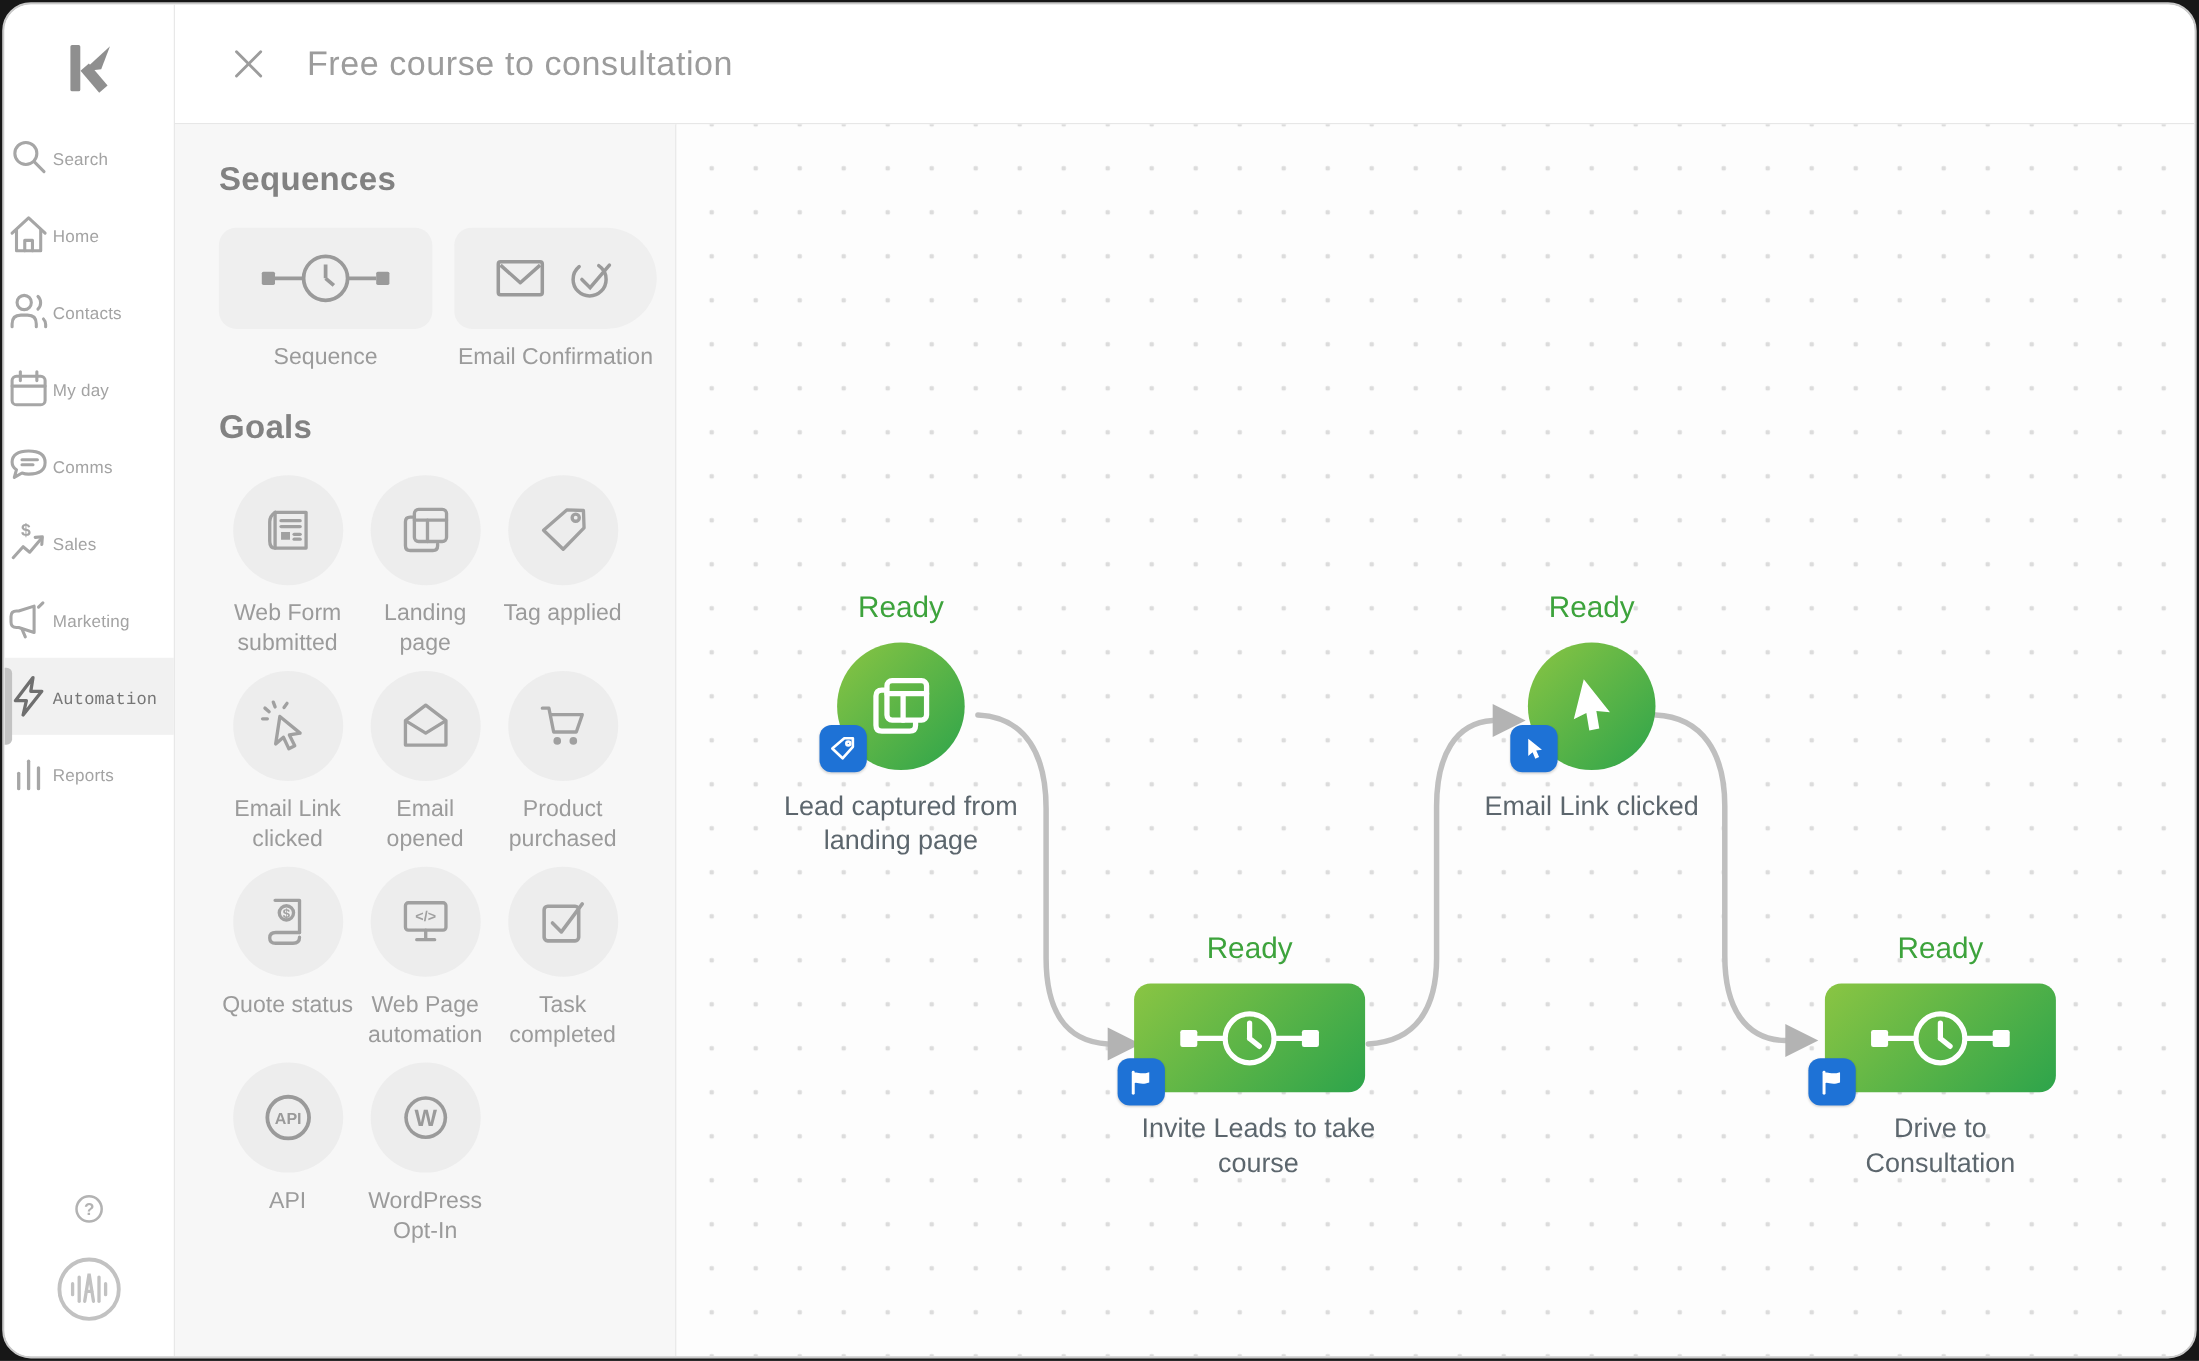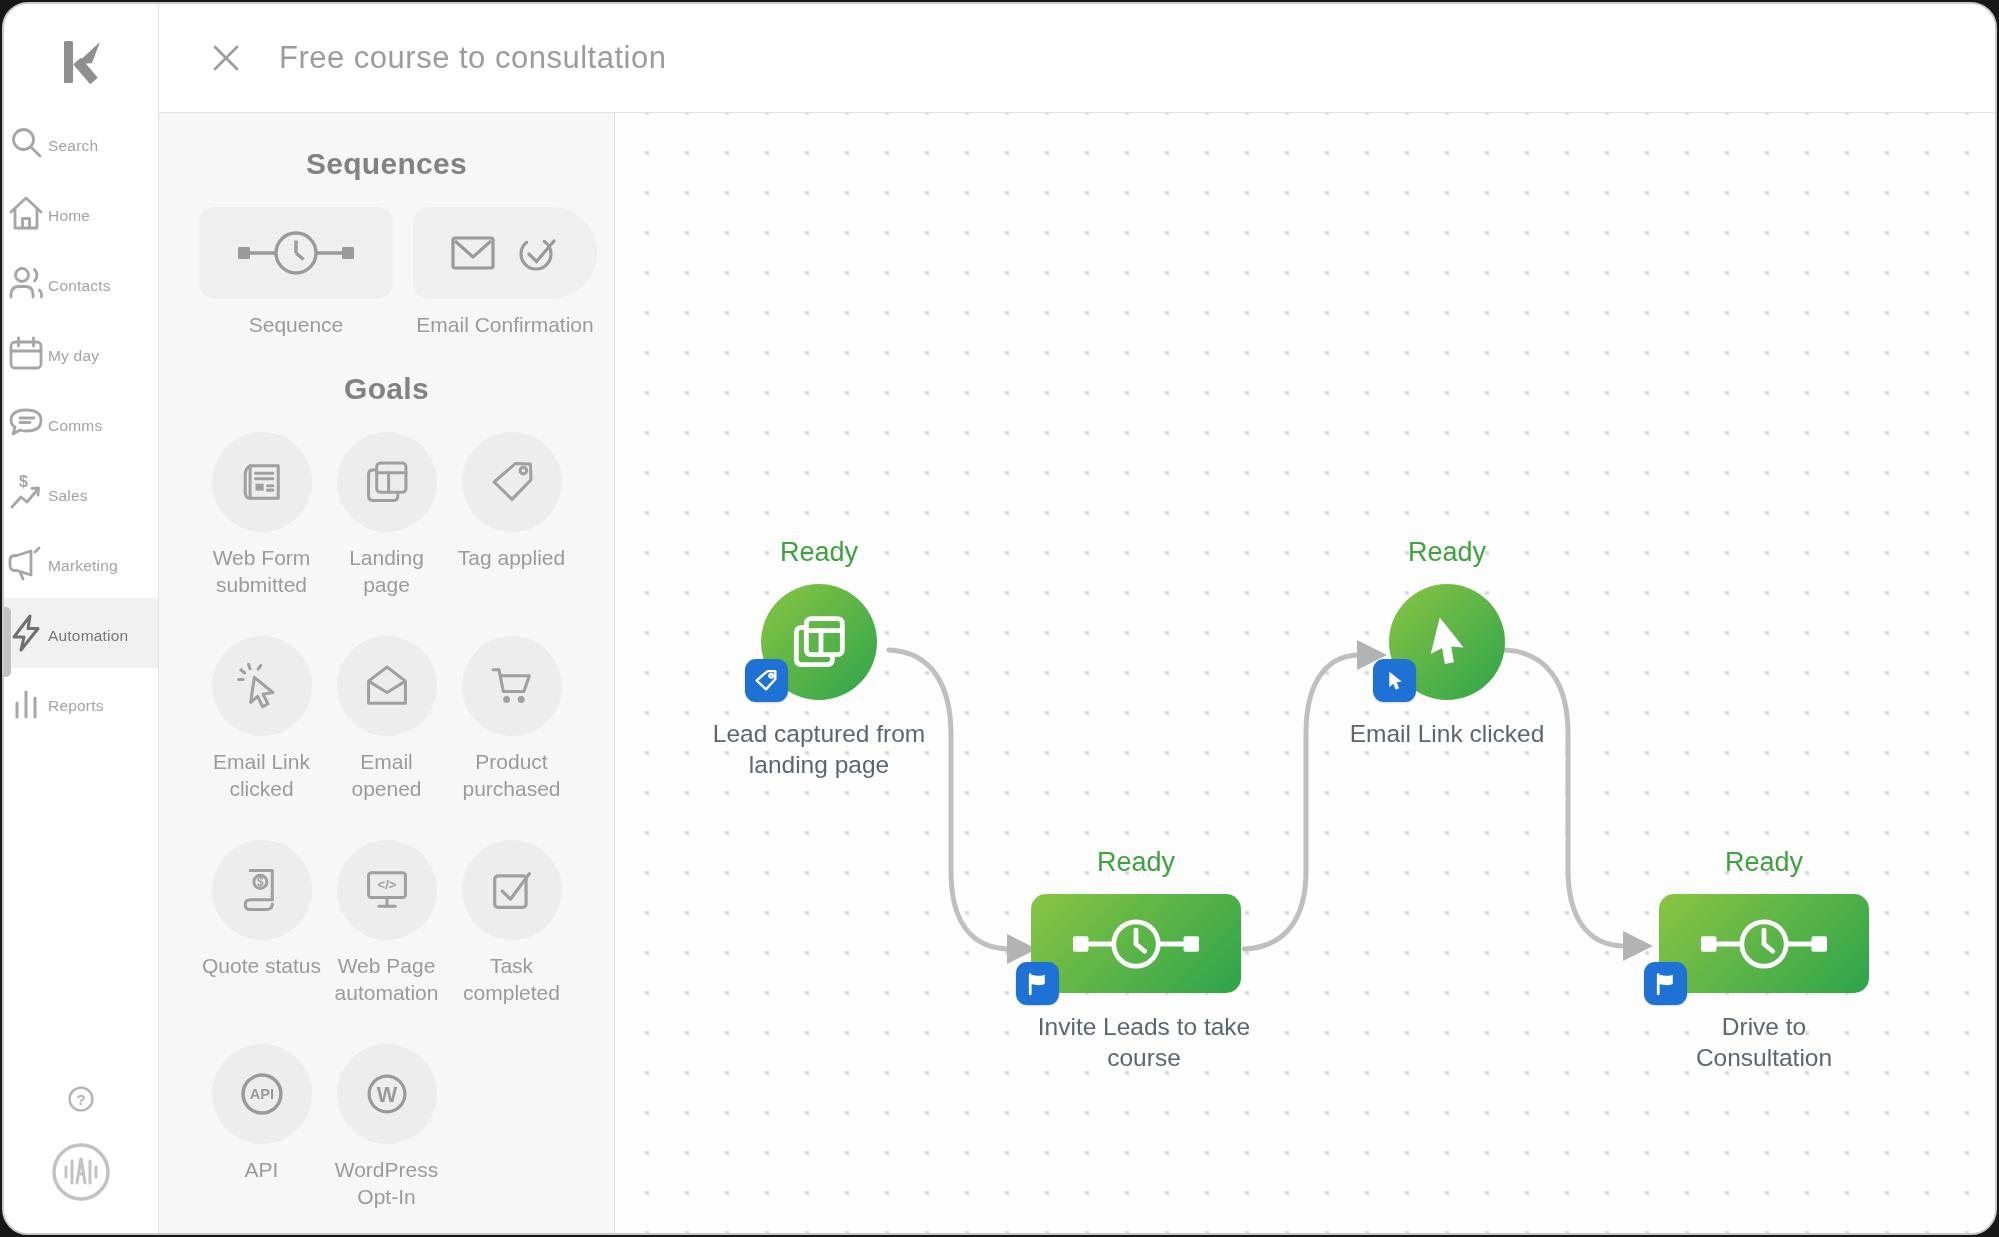--- a/index.html
+++ b/index.html
@@ -8,44 +8,44 @@
     border:2px solid #c9c9c9;border-radius:26px;overflow:hidden;display:flex;}
   
   .sidebar{width:154px;flex:0 0 154px;background:#fff;border-right:1px solid #e4e4e4;
     display:flex;flex-direction:column;align-items:center;}
   .logo{margin-top:30px;margin-bottom:18px;}
   .side-item{position:relative;width:100%;display:flex;flex-direction:row;align-items:center;
     padding:13px 0;cursor:pointer;}
   .side-item .ic{height:44px;display:flex;align-items:center;justify-content:center;}
   .side-item .lbl{margin-top:5px;font-size:15.5px;color:#a3a3a3;letter-spacing:.2px;}
   .side-item.active{background:#f1f1f1;}
-  .side-item.active .lbl{color:#767676;}
+  .side-item.active .lbl{color:#767676;font-family:Liberation Mono, monospace;}
   .side-item.active::before{content:"";position:absolute;left:0;top:9px;width:7px;height:70px;
     background:#c3c3c3;border-radius:0 5px 5px 0;}
   .side-bottom{margin-top:auto;display:flex;flex-direction:column;align-items:center;gap:24px;padding-bottom:30px;}
   
   .main{flex:1;display:flex;flex-direction:column;min-width:0;}
   .topbar{height:108px;flex:0 0 108px;background:#fff;border-bottom:1px solid #e2e2e2;
     display:flex;align-items:center;padding-left:50px;gap:36px;}
   .closebtn{width:34px;height:34px;display:flex;align-items:center;justify-content:center;cursor:pointer;}
   .title{font-size:31px;color:#9c9c9c;letter-spacing:.5px;}
   .content{flex:1;display:flex;min-height:0;}
   
   .palette{width:456px;flex:0 0 456px;background:#f7f7f7;border-right:1px solid #e2e2e2;
     box-sizing:border-box;padding:24px 40px 0 40px;overflow:hidden;}
-  .phead{font-size:30px;font-weight:600;color:#828282;margin:10px 0 26px 0;letter-spacing:.3px;text-align:center;}
+  .phead{font-size:30px;font-weight:600;color:#828282;margin:10px 0 26px 0;letter-spacing:.3px;}
   .seqrow{display:flex;gap:20px;}
   .seqcol{display:flex;flex-direction:column;align-items:center;width:194px;cursor:grab;}
   .seqcol:last-child{width:184px;}
   .seqcard{width:194px;height:92px;background:#efefef;border-radius:16px;
     display:flex;align-items:center;justify-content:center;gap:18px;}
   .seqcard.pill{width:184px;border-radius:16px 46px 46px 16px;}
   .plabel{margin-top:12px;font-size:21px;color:#9b9b9b;text-align:center;line-height:27px;}
   .goalgrid{display:grid;grid-template-columns:repeat(3,125px);justify-content:space-between;
-    row-gap:38px;margin-top:18px;}
+    row-gap:12px;margin-top:18px;}
   .goal{display:flex;flex-direction:column;align-items:center;cursor:grab;}
   .gcirc{width:100px;height:100px;border-radius:50%;background:#ededed;
     display:flex;align-items:center;justify-content:center;}
   
   .canvas{flex:1;position:relative;background:#fdfdfd;overflow:hidden;
     background-image:radial-gradient(#dcdcdc 2px,transparent 2.4px);
     background-size:40px 40px;background-position:12px 20px;}
   .wires{position:absolute;left:0;top:0;z-index:0;}
   .node{position:absolute;display:flex;flex-direction:column;align-items:center;z-index:1;cursor:pointer;}
   .ready{font-size:27px;font-weight:400;color:#3da33c;margin-bottom:16px;}

